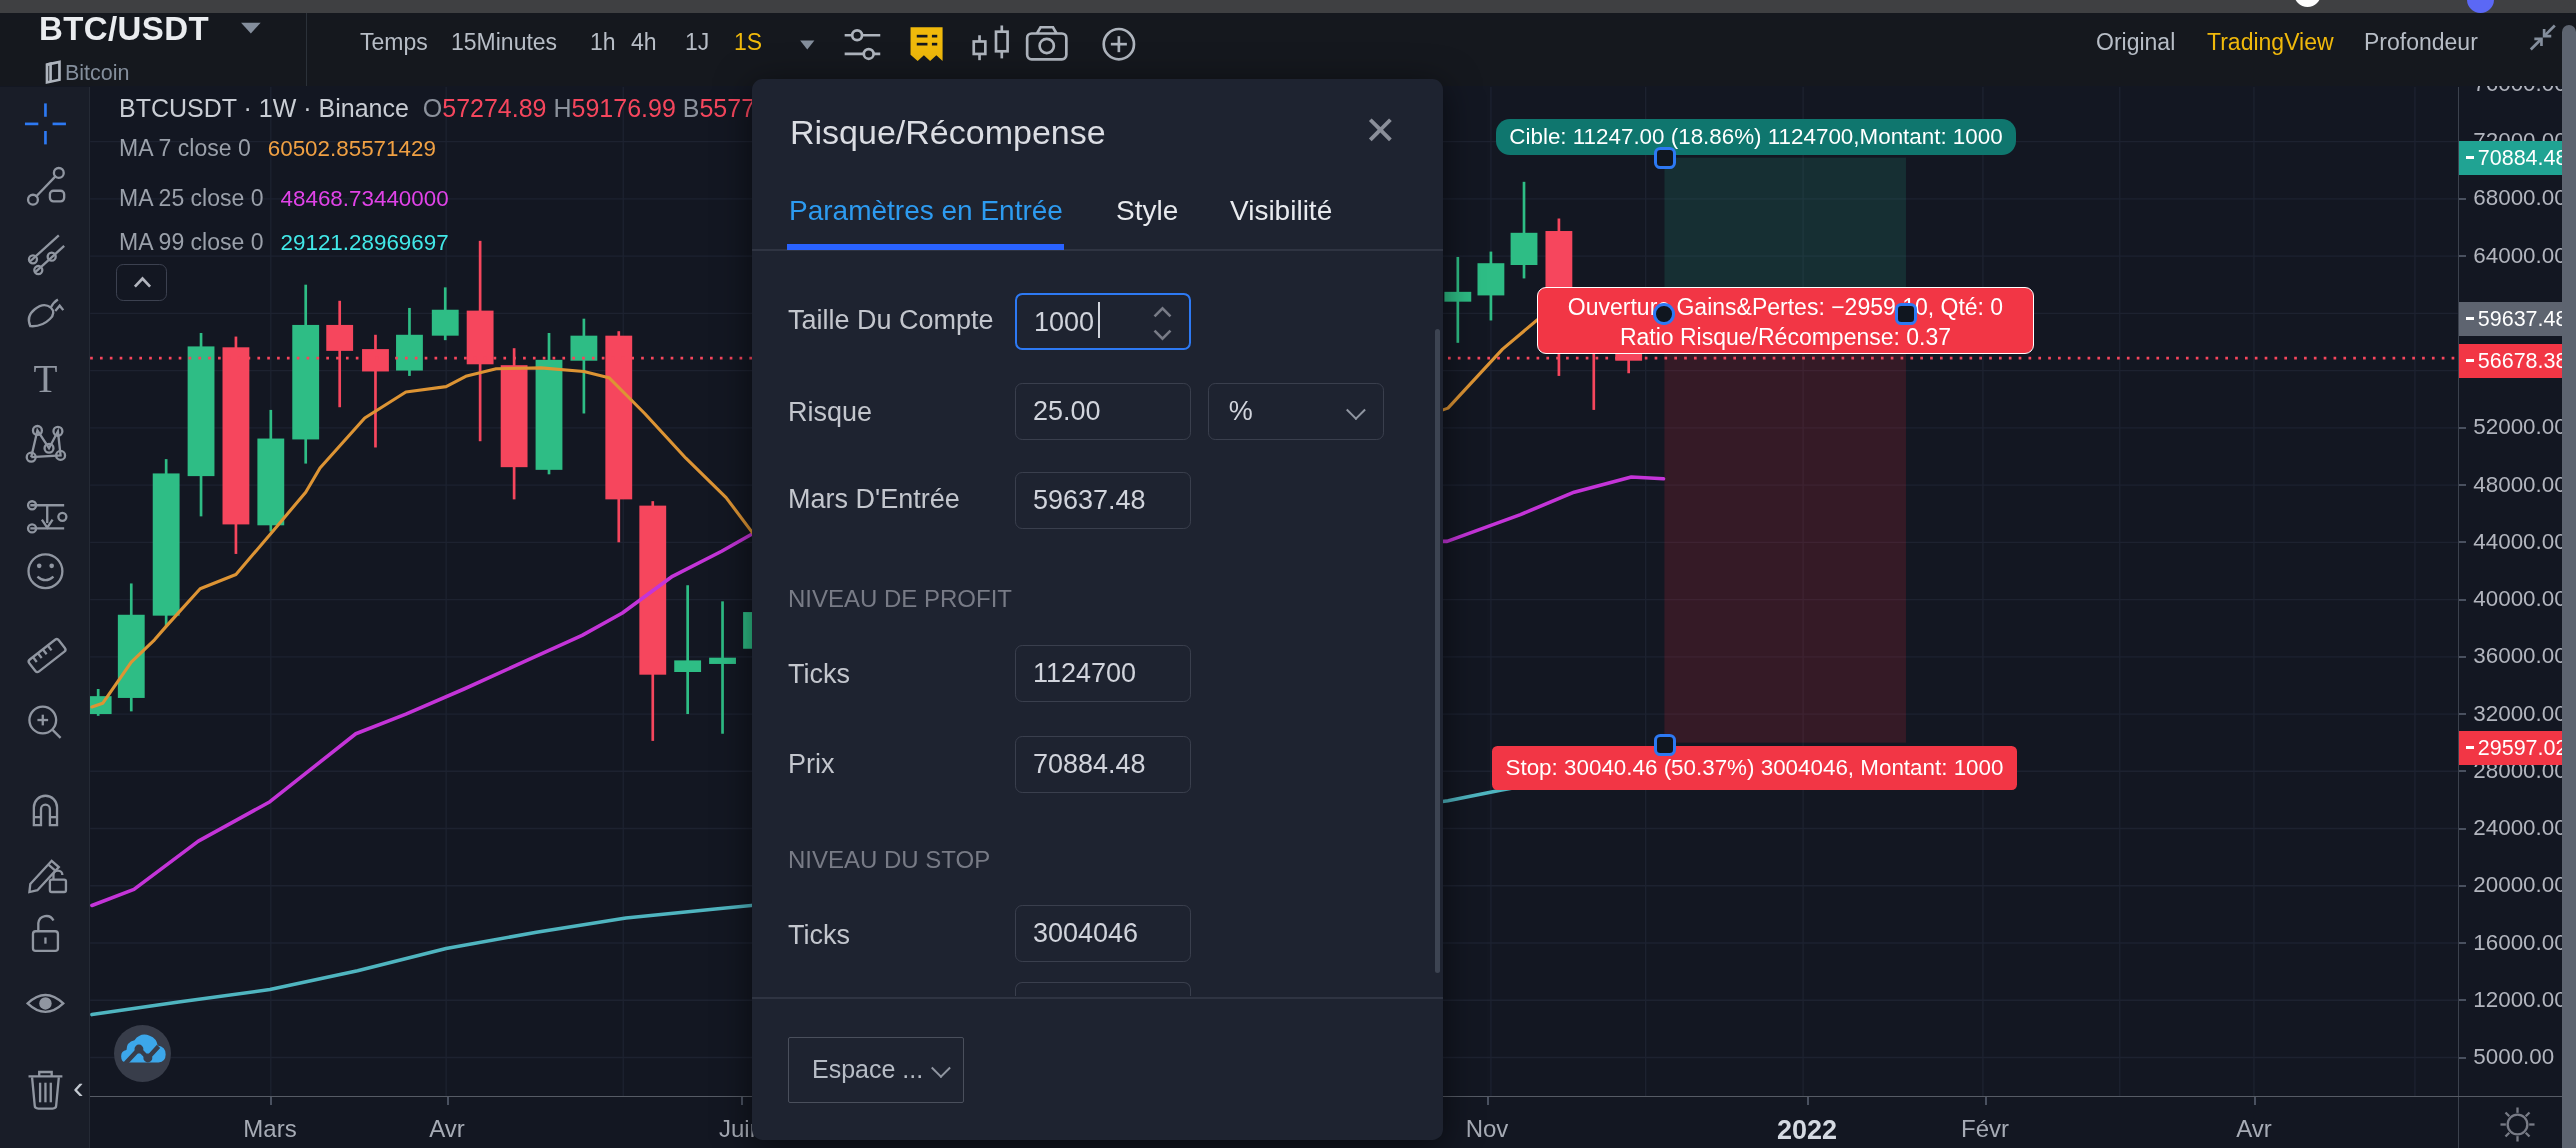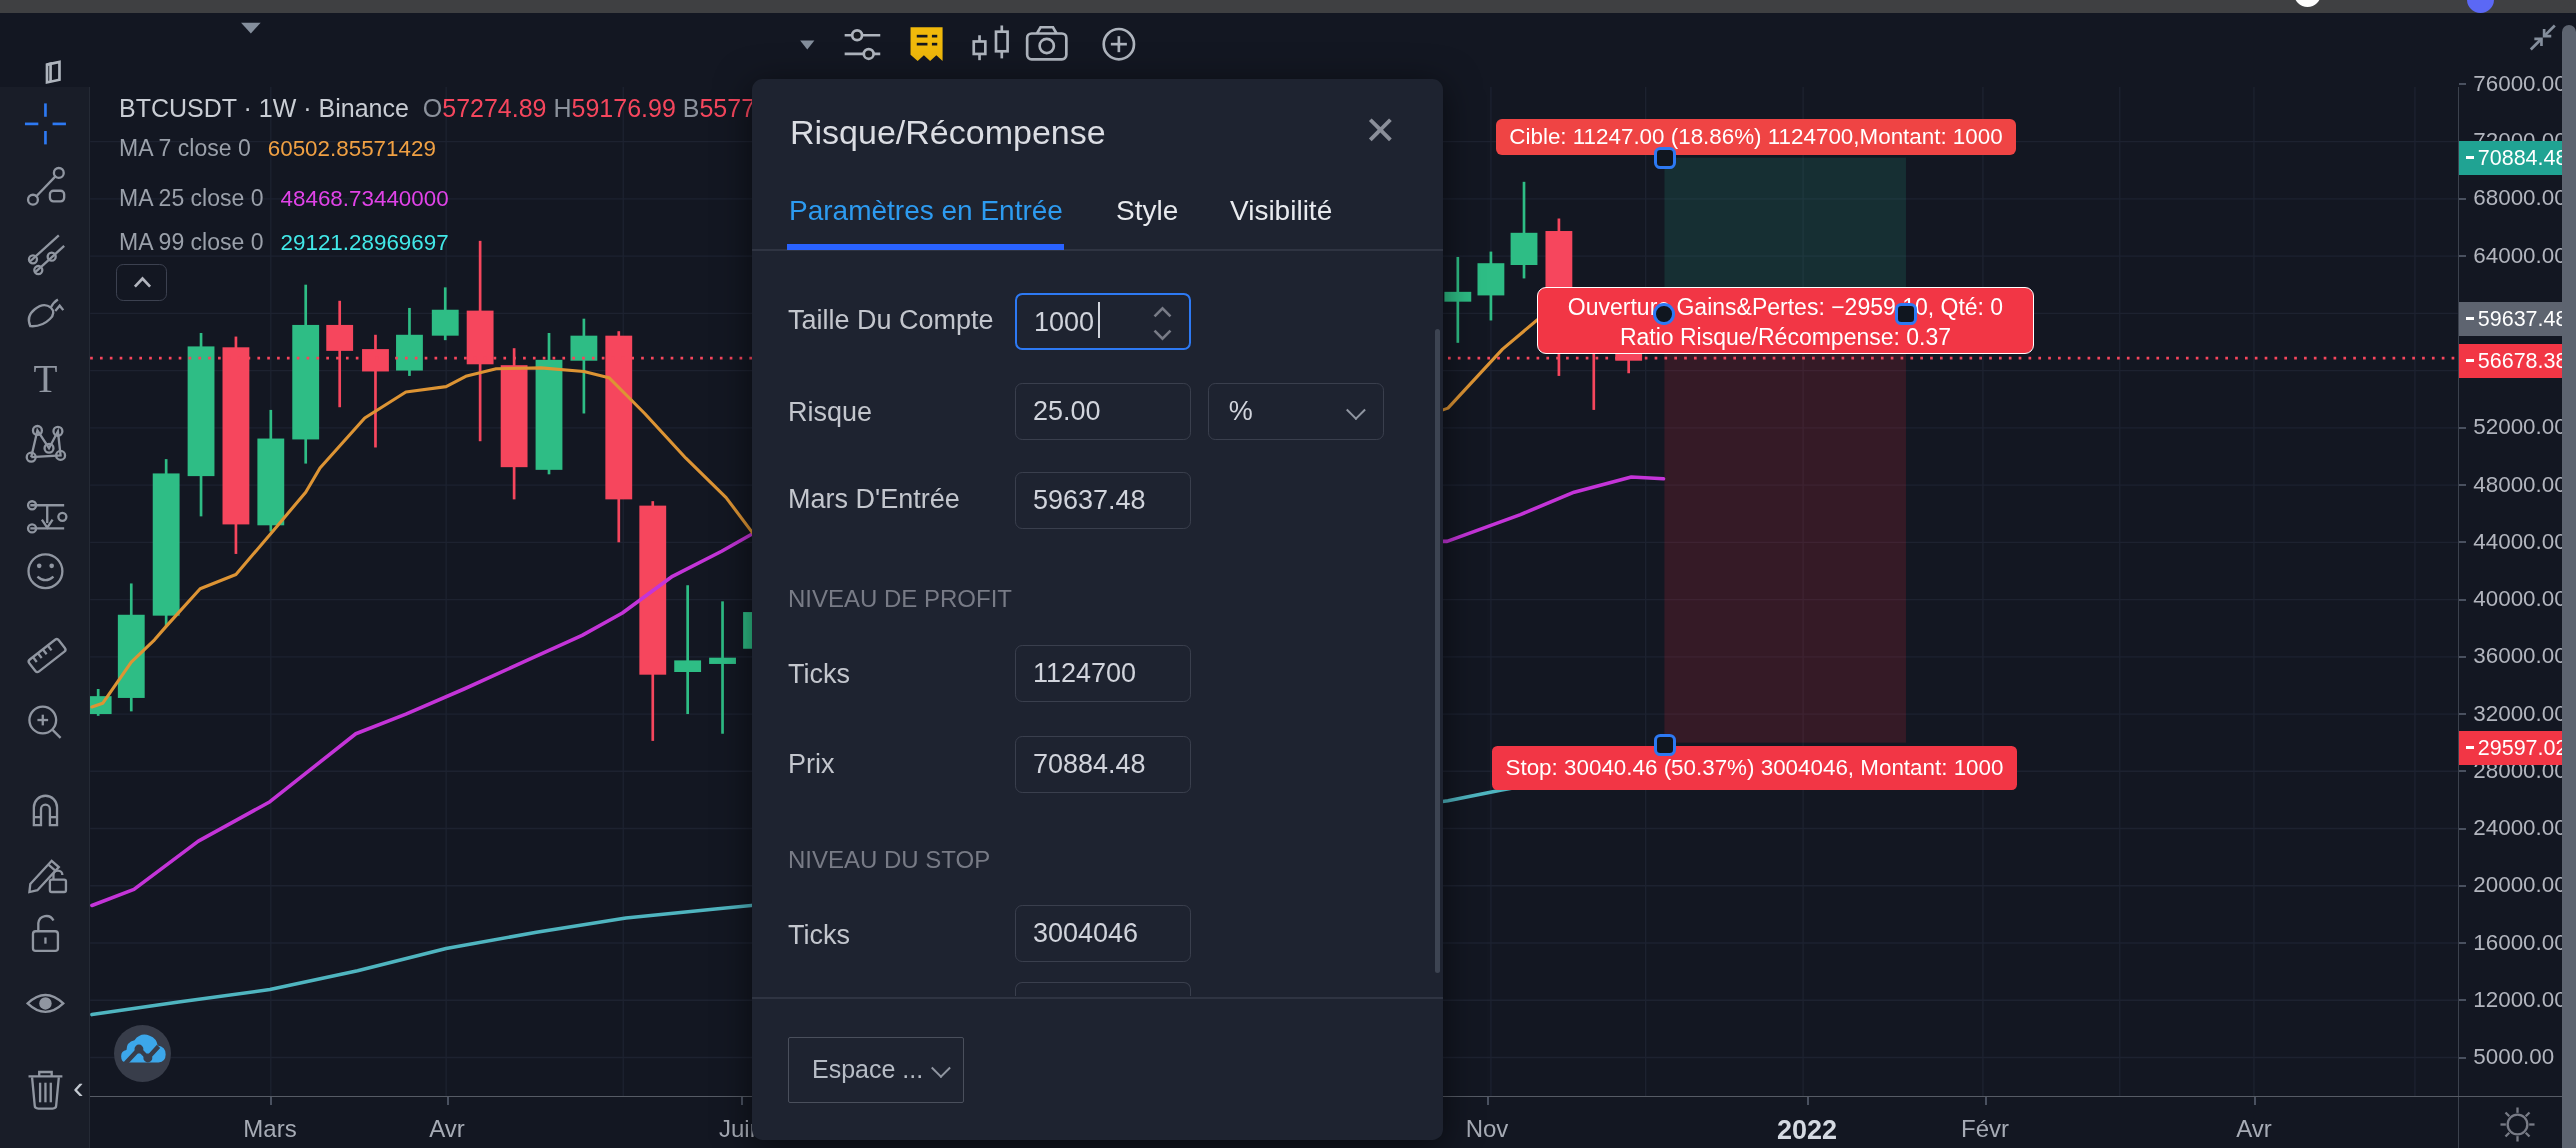--- a/index.html
+++ b/index.html
@@ -33,21 +33,21 @@
 .ptag .dash { display:inline-block; width:8px; height:2.7px; background:#fff; vertical-align:middle; margin-right:3.6px; margin-top:-3.6px; }
 .ptag.teal { background:#20a393; }
 .ptag.gray { background:#5e6470; }
 .ptag.red { background:#f23645; }
 #taxis { position:absolute; left:0; top:1096px; width:2576px; height:53px; border-top:0.9px solid #565b65; background:#131722; }
 #taxis .corner { position:absolute; left:2458px; top:0; width:118px; height:53px; border-left:0.9px solid #3c424e; }
 .tlabel { position:absolute; top:18px; transform:translateX(-50%); font-size:24px; color:#a6abb5; }
 .tlabel.yr { color:#d5dae2; font-weight:bold; font-size:27px; }
 .ttick { position:absolute; top:0; width:1.8px; height:8px; background:#4a5160; }
 .banner { position:absolute; color:#fff; font-size:22.4px; text-align:center; z-index:6; white-space:nowrap; }
-#cible { left:1496px; top:119px; width:520px; height:36px; line-height:36px; background:#ef4444; border-radius:6px; }
+#cible { left:1496px; top:119px; width:520px; height:36px; line-height:36px; background:#0f766e; border-radius:14px; }
 #stopb { left:1492px; top:746px; width:525px; height:44px; line-height:44px; background:#f23645; border-radius:5.4px; }
 #ouvert { left:1537px; top:287px; width:497px; height:67px; background:#f23645; border:1.8px solid #fff; border-radius:9px; line-height:30px; padding-top:3.6px; font-size:23px; }
 .handle { position:absolute; width:21.5px; height:21.5px; background:#10161f; border:3.6px solid #2d79f3; z-index:7; }
 .handle.sq { border-radius:6.3px; }
 .handle.ci { border-radius:50%; }
 #dialog { position:absolute; left:752px; top:79px; width:691px; height:1061px; background:#1e2330; border-radius:10.7px; box-shadow:0 7.2px 36px rgba(0,0,0,.55); z-index:20; }
 #dialog .title { position:absolute; left:38px; top:34px; font-size:34px; font-weight:normal; color:#dbdde3; }
 #dialog .close { position:absolute; left:612px; top:29px; font-size:39px; color:#8a8e99; }
 #dialog .tab { position:absolute; top:116px; font-size:28px; color:#e8eaee; }
 #dialog .tab.on { color:#2d9bf0; }
@@ -382,20 +382,34 @@
         <circle cx="51" cy="1123" r="7" fill="#9096a1"></circle>
         <g fill="none" stroke="#9096a1" stroke-width="2.6">
           <path d="M36 1206 L39 1238 Q39 1241 43 1241 L59 1241 Q63 1241 63 1238 L66 1206"></path>
           <line x1="32" y1="1205" x2="70" y2="1205"></line>
           <path d="M44 1205 L44 1200 L58 1200 L58 1205"></path>
           <line x1="45" y1="1212" x2="45" y2="1234"></line>
           <line x1="51" y1="1212" x2="51" y2="1234"></line>
           <line x1="57" y1="1212" x2="57" y2="1234"></line>
         </g>
       </svg><div class="coll">‹</div></div>
+  <div id="header">
+    <div class="sym">BTC/USDT</div>
+    <div class="coin">Bitcoin</div>
+    <div class="vdiv"></div>
+    <div class="menu" style="left:360px">Temps</div>
+    <div class="menu" style="left:451px">15Minutes</div>
+    <div class="menu" style="left:590px">1h</div>
+    <div class="menu" style="left:631px">4h</div>
+    <div class="menu" style="left:685px">1J</div>
+    <div class="menu on" style="left:734px">1S</div>
+    <div class="menu" style="left:2096px">Original</div>
+    <div class="menu on" style="left:2207px">TradingView</div>
+    <div class="menu" style="left:2364px">Profondeur</div>
+  </div>
   <svg width="2576" height="73" viewBox="0 15 2880 82" style="position:absolute;left:0;top:13.4px">
       <path d="M264 26 L286 26 L275 38 Z" fill="#848e9c"></path>
       <g fill="none" stroke="#aeb4bd" stroke-width="3">
         <path d="M46 73 L60 70 L60 90 L46 93 Z"></path>
         <path d="M46 73 L50 72 L50 92"></path>
       </g>
       <path d="M892 46 L908 46 L900 56 Z" fill="#848e9c"></path>
       <g fill="none" stroke="#aeb4bd" stroke-width="3">
         <line x1="942" y1="40" x2="982" y2="40"></line>
         <line x1="942" y1="61" x2="982" y2="61"></line>

